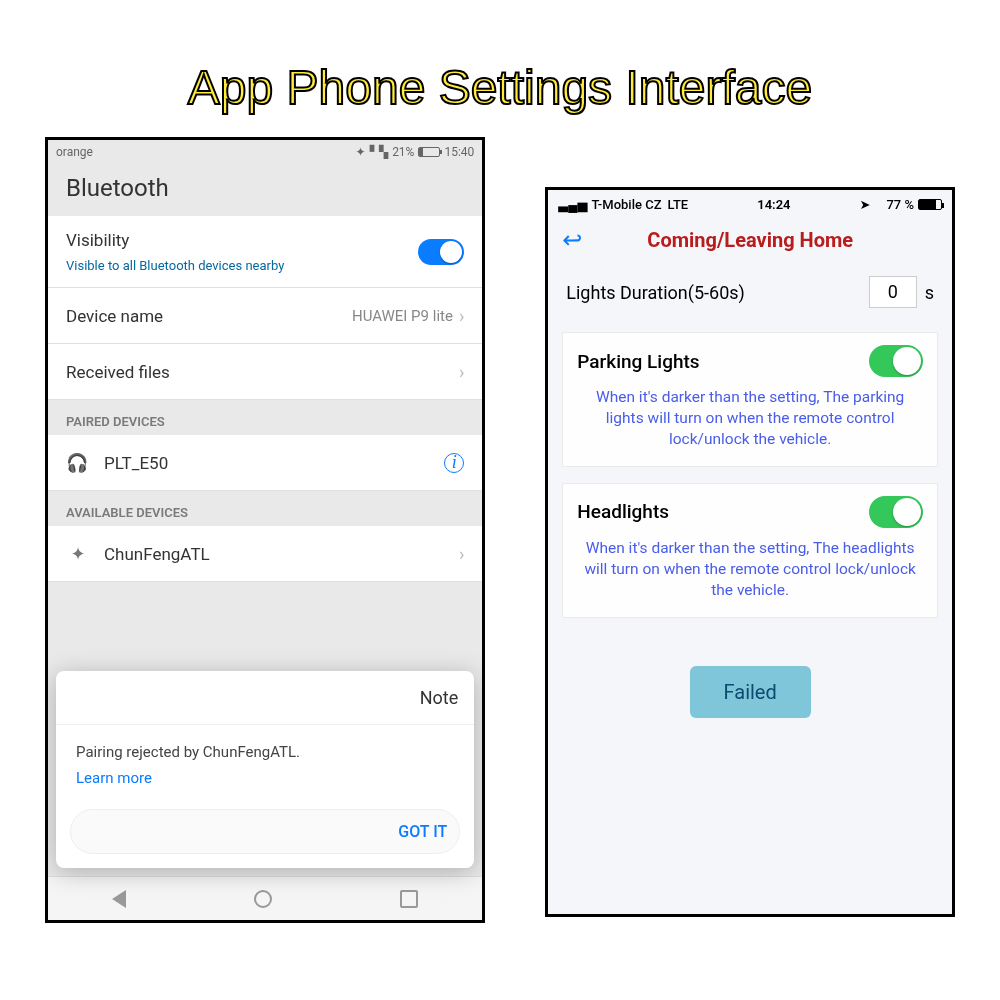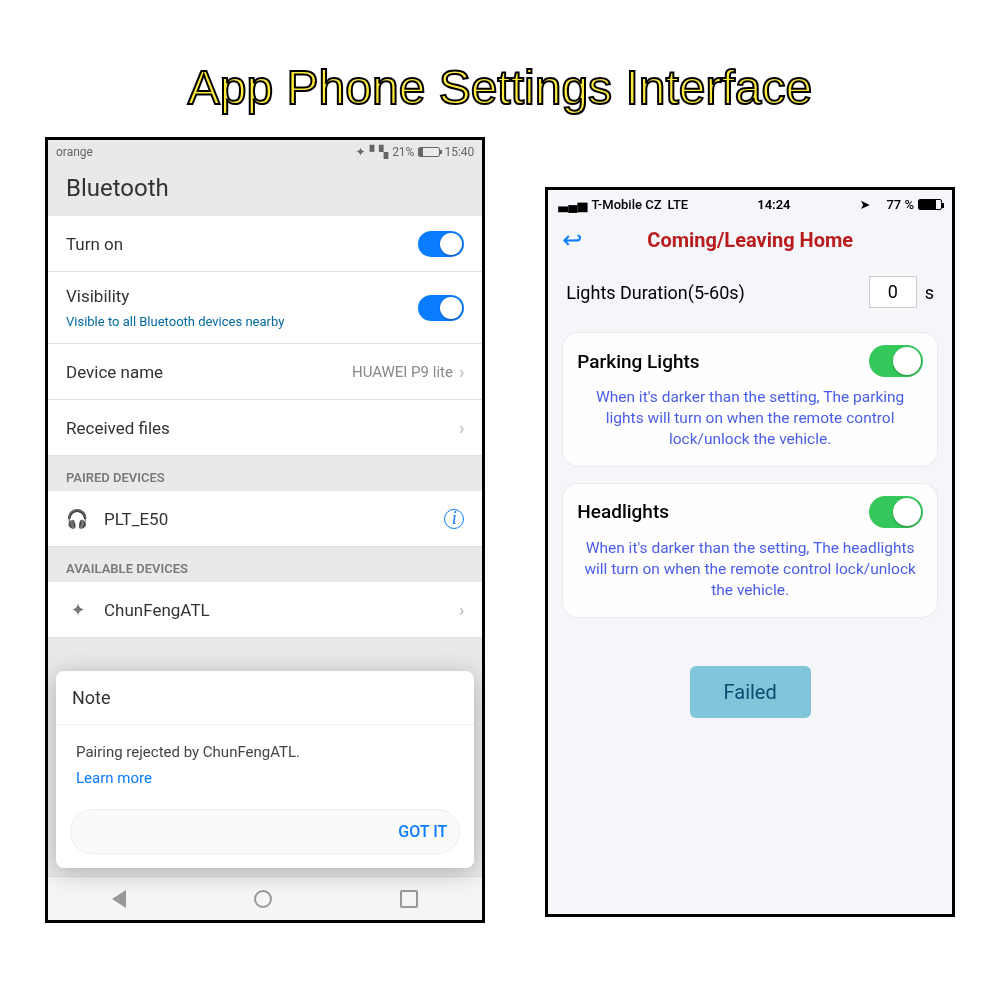--- a/index.html
+++ b/index.html
@@ -102,21 +102,21 @@
 
   .dialog-scrim {
     position:absolute; left:0; right:0; bottom:44px; top:0;
     display:flex; align-items:flex-end; pointer-events:none;
   }
   .dialog {
     background:#fff; margin: 0 8px 8px 8px; border-radius:8px;
     width: calc(100% - 16px);
     box-shadow: 0 4px 24px rgba(0,0,0,.25);
   }
-  .dialog .d-title { text-align:left; padding:16px; font-size:18px; color:#333; border-bottom:1px solid #eee; }
+  .dialog .d-title { text-align:right; padding:16px; font-size:18px; color:#333; border-bottom:1px solid #eee; }
   .dialog .d-body { padding: 18px 20px 8px; font-size:15px; color:#444; }
   .dialog .d-link { color:#0a7cff; font-size:15px; padding: 0 20px 14px; }
   .dialog .d-btn {
     margin: 8px 14px 14px; padding: 12px;
     border-radius: 24px; text-align:right;
     color:#0a7cff; font-size:16px; font-weight:500;
     background:#fafafa; border:1px solid #eee;
   }
   .navbar {
     position:absolute; bottom:0; left:0; right:0; height:44px;
@@ -164,21 +164,21 @@
     display:flex; align-items:center; padding: 8px 18px 16px;
     font-size:18px; color:#000;
   }
   .duration-row .dfield {
     width:48px; height:32px; border:1px solid #ccc; background:#fff;
     text-align:center; line-height:30px; font-size:18px; margin: 0 8px;
   }
   .card {
     background: rgba(255,255,255,.85);
     border:1px solid rgba(0,0,0,.08);
-    border-radius:16px;
+    border-radius:2px;
     margin: 8px 14px;
     padding: 12px 14px 14px;
   }
   .card-head { display:flex; align-items:center; }
   .card-head .ctitle { font-size:19px; font-weight:500; color:#000; flex:1; }
   .iostoggle {
     width:54px; height:32px; border-radius:16px; background:#34c759;
     position:relative;
   }
   .iostoggle::after {
@@ -217,26 +217,20 @@
         <span class="sig">▘▚</span>
         <span>21%</span>
         <span class="batt-icon">
             <span class="fill"></span>
           </span>
         <span>15:40</span>
       </div>
 
       <div class="a-header">Bluetooth</div>
 
-      <div class="a-row">
-        <div class="col">
-            <div class="lbl">Turn on</div>
-          </div>
-        <div class="toggle"></div>
-      </div>
 
       <div class="a-row">
         <div class="col">
           <div class="lbl">Visibility</div>
           <div class="sub">Visible to all Bluetooth devices nearby</div>
         </div>
         <div class="toggle"></div>
       </div>
 
       <div class="a-row">

